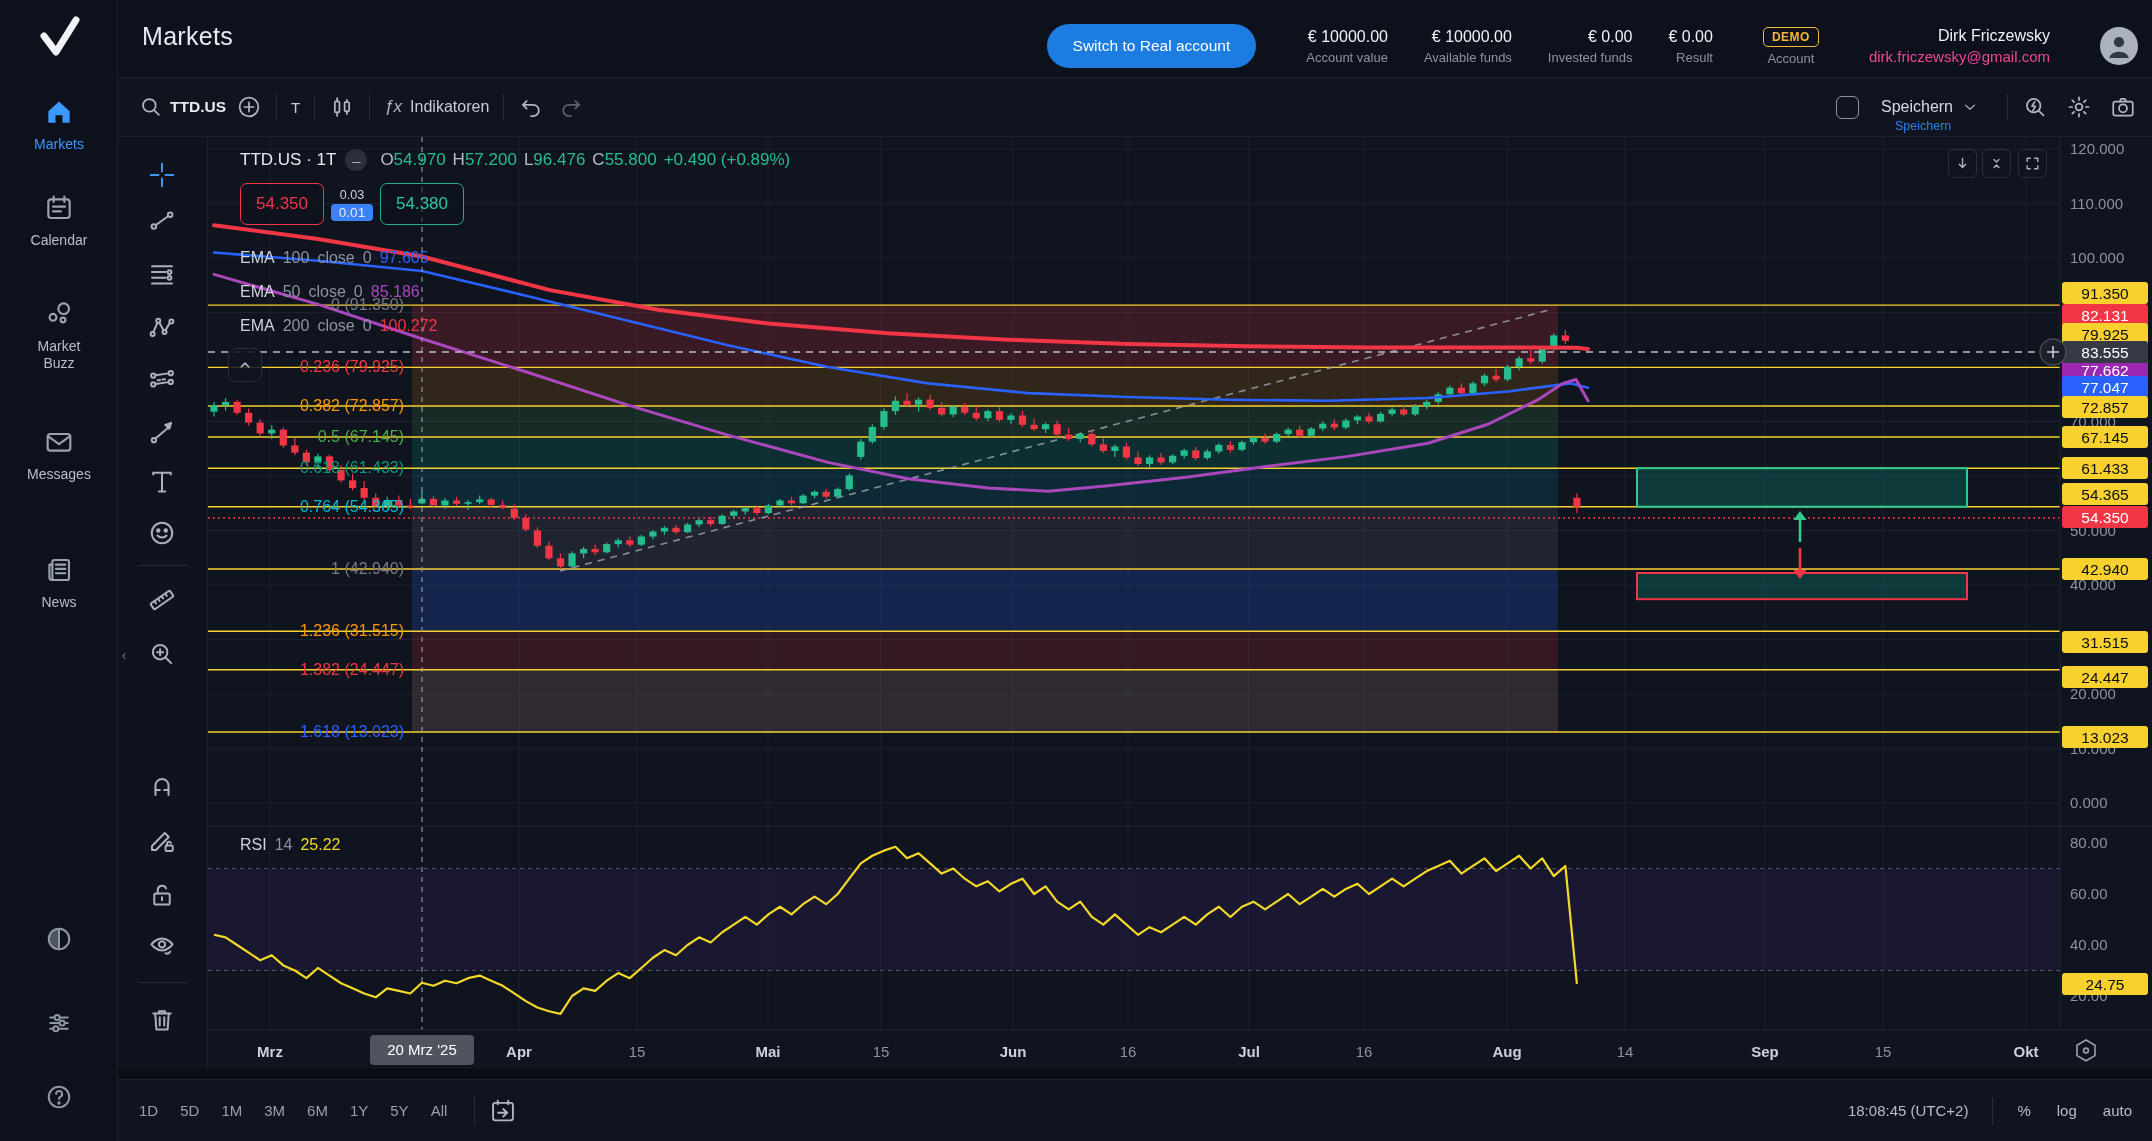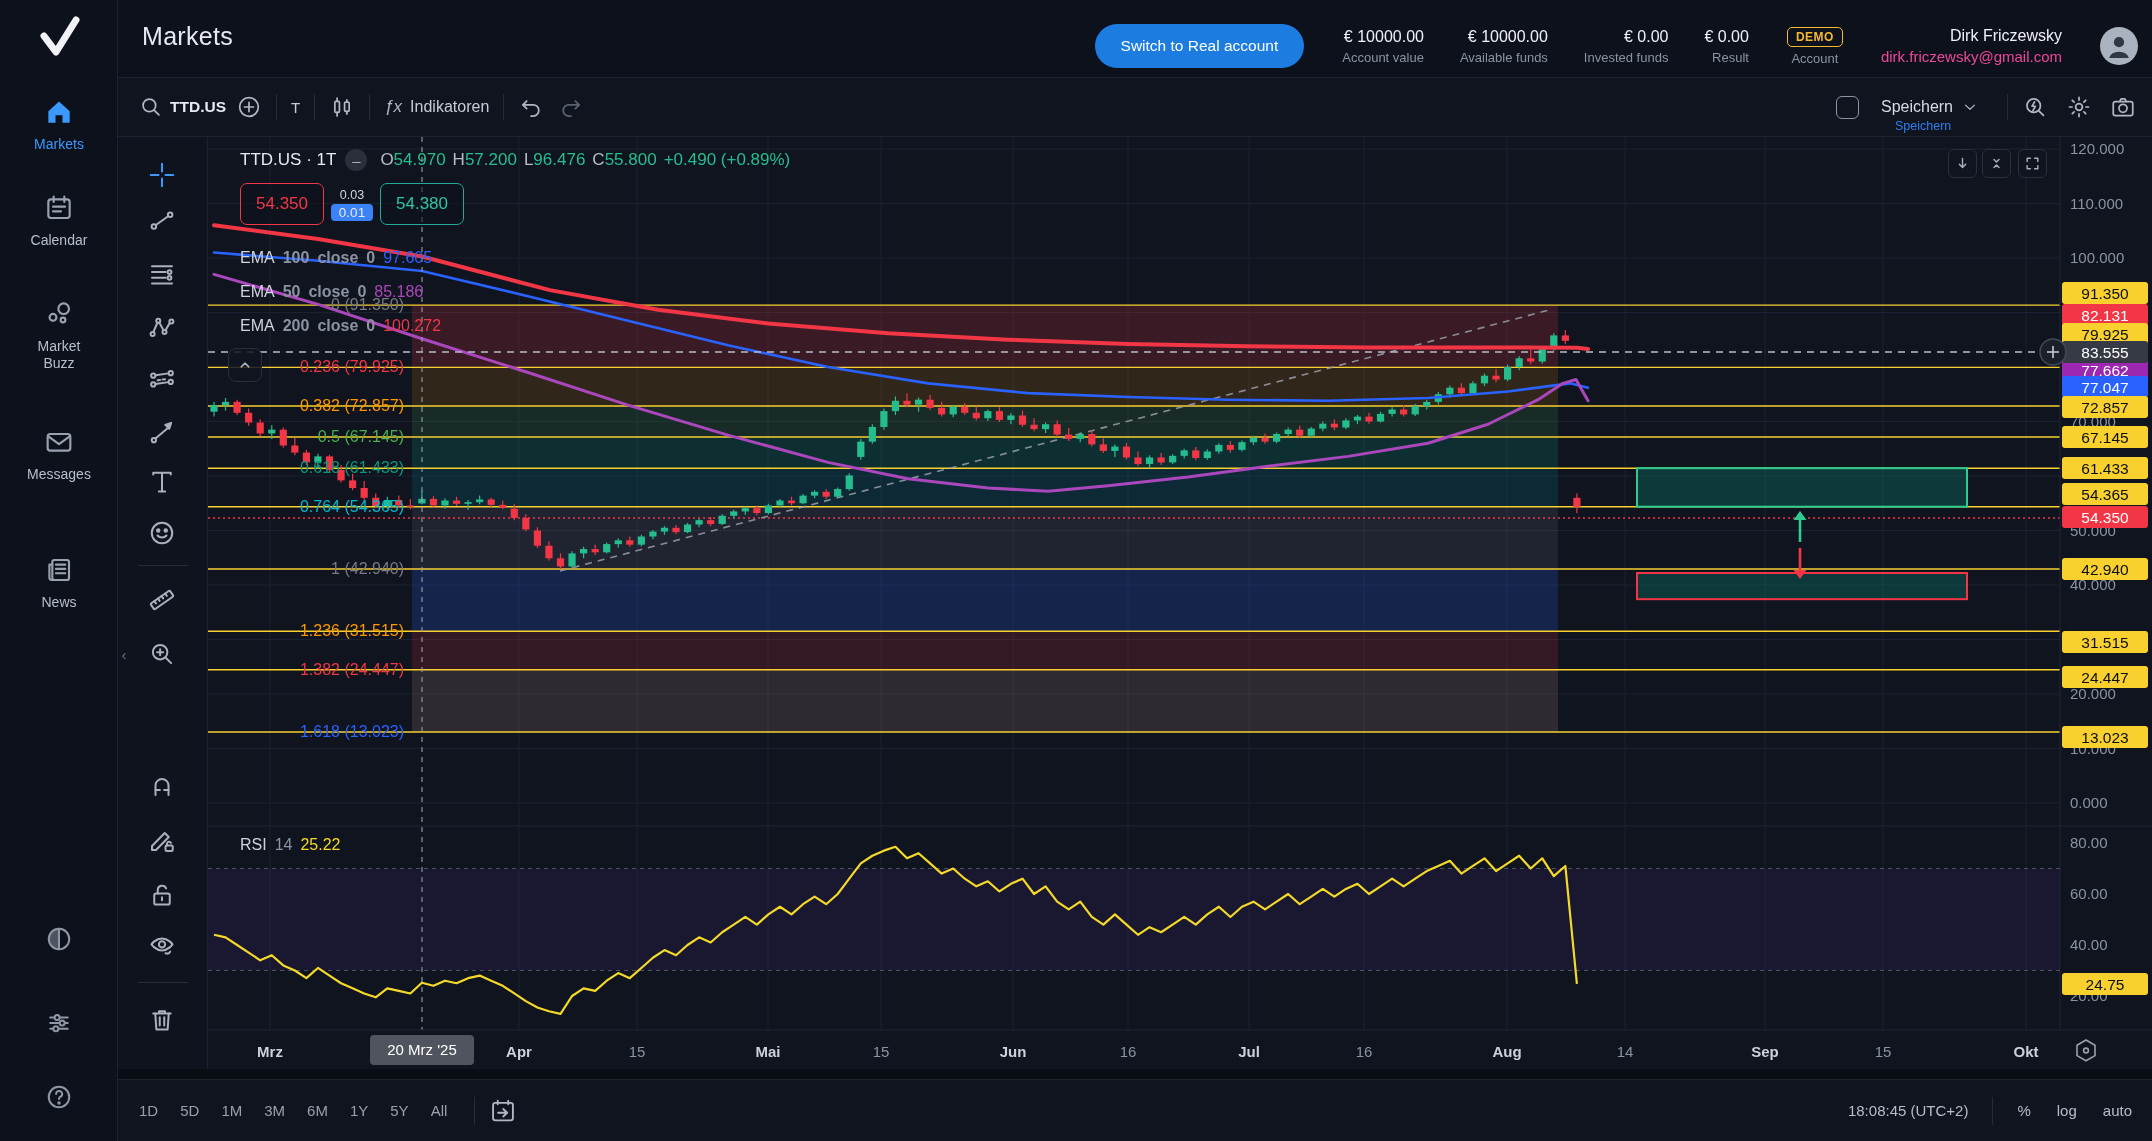--- a/index.html
+++ b/index.html
@@ -12,21 +12,21 @@
   .side-item{position:absolute;left:0;width:118px;text-align:center;cursor:pointer;}
   .side-item .ic{display:inline-block;width:32px;height:32px;color:#9aa2b1;}
   .side-item .lbl{font-size:14px;color:#b8bfcc;line-height:17px;margin-top:4px;}
   .side-item.active .ic{color:#3b99fc;}
   .side-item.active .lbl{color:#3b99fc;}
   .side-foot{position:absolute;left:0;width:118px;text-align:center;cursor:pointer;}
   .side-foot .ic{display:inline-block;width:30px;height:30px;color:#8f97a6;}
   
   .topbar{position:absolute;left:118px;top:0;right:0;height:78px;background:#0d111c;border-bottom:1px solid #1c2230;z-index:25;}
   .page-title{position:absolute;left:24px;top:22px;font-size:25px;color:#e6e9f0;letter-spacing:.3px;}
-  .topbar-right{position:absolute;right:14px;top:0;height:92px;display:flex;align-items:center;gap:38px;}
+  .topbar-right{position:absolute;right:14px;top:0;height:92px;display:flex;align-items:center;gap:50px;}
   .switch-btn{background:#1c7ce0;color:#fff;border:none;border-radius:22px;height:44px;padding:0 26px;font-size:15.5px;cursor:pointer;font-family:inherit;}
   .stats{display:flex;gap:36px;}
   .stat{display:flex;flex-direction:column;align-items:flex-end;gap:4px;}
   .stat-val{font-size:16px;color:#eef1f6;}
   .stat-label{font-size:13px;color:#8b93a3;}
   .demo-wrap{display:flex;flex-direction:column;align-items:center;gap:4px;text-align:right;}
   .demo-badge{border:1.5px solid #f3ba2f;color:#f3ba2f;font-size:12px;font-weight:bold;border-radius:5px;padding:2px 8px;letter-spacing:.5px;}
   .user{display:flex;flex-direction:column;align-items:flex-end;gap:3px;}
   .user-name{font-size:16px;color:#eef1f6;}
   .user-email{font-size:15px;color:#ec4899;}
@@ -59,21 +59,21 @@
   .legend .v{color:#26bd8e;}
   .bidask{position:absolute;left:122px;top:46px;z-index:5;display:flex;align-items:center;}
   .px-box{width:84px;height:42px;border-radius:7px;display:flex;align-items:center;justify-content:center;font-size:17px;cursor:pointer;background:rgba(13,17,28,.55);}
   .px-box.bid{border:1.5px solid #f23645;color:#f23645;}
   .px-box.ask{border:1.5px solid #22ab94;color:#2ec5a5;}
   .spread{width:56px;display:flex;flex-direction:column;align-items:center;gap:2px;}
   .spread .s1{font-size:12.5px;color:#d1d4dc;}
   .spread .s2{font-size:13.5px;color:#e8eaf0;background:#3b82f6;border-radius:4px;padding:1px 8px;}
   .ema-row{position:absolute;left:122px;z-index:5;display:flex;gap:8px;font-size:16px;align-items:baseline;}
   .ema-row .nm{color:#cfd3dc;}
-  .ema-row .pm{color:#8b93a3;font-weight:bold;}
+  .ema-row .pm{color:#8b93a3;}
   .rsi-legend{position:absolute;left:122px;top:699px;z-index:5;display:flex;gap:8px;font-size:16px;}
   .rsi-legend .nm{color:#cfd3dc;}.rsi-legend .pm{color:#8b93a3;}
   .legend-collapse{position:absolute;left:110px;top:211px;width:34px;height:34px;border:1px solid #2a2f3b;border-radius:8px;background:rgba(16,20,31,.85);color:#aab0bd;z-index:5;cursor:pointer;display:flex;align-items:center;justify-content:center;padding:0;}
   .legend-collapse svg{width:18px;height:18px;}
   .pane-btn{position:absolute;top:12px;width:29px;height:29px;border:1px solid #2a2f3b;border-radius:6px;background:rgba(16,20,31,.7);color:#aab0bd;z-index:5;cursor:pointer;display:flex;align-items:center;justify-content:center;}
   .pane-btn svg{width:17px;height:17px;}
   .toolbar-collapse{position:absolute;left:-2px;top:500px;width:16px;height:34px;color:#6a7181;font-size:15px;z-index:11;display:flex;align-items:center;justify-content:center;cursor:pointer;}
   
   .strip{position:absolute;left:118px;top:1069px;right:0;height:10px;background:#0a0d14;}
   .bottom-bar{position:absolute;left:118px;top:1079px;right:0;height:62px;background:#10141f;border-top:1px solid #1c2230;display:flex;align-items:center;z-index:20;}

